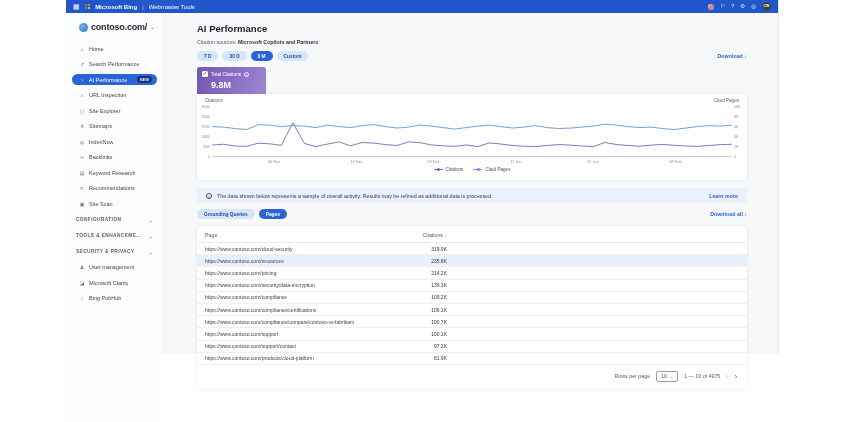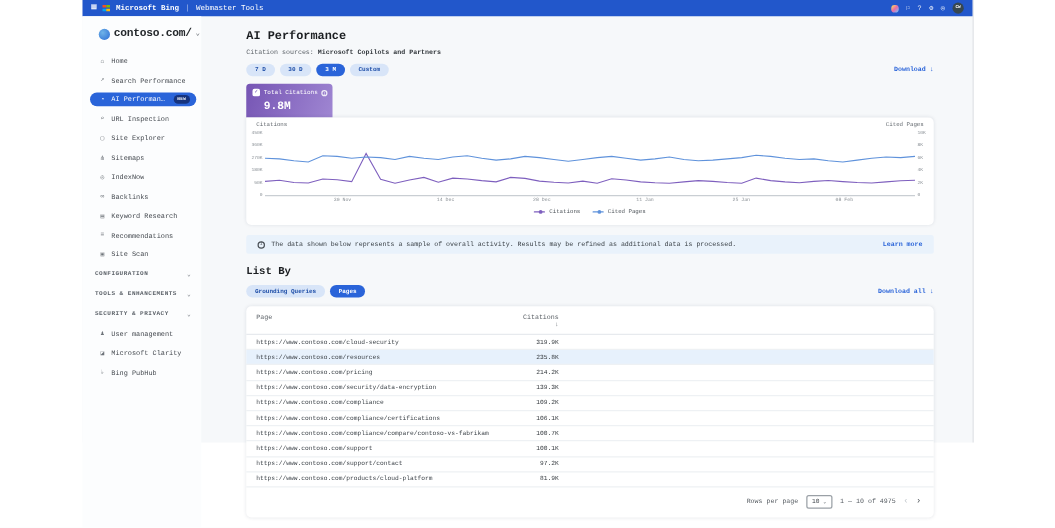--- a/index.html
+++ b/index.html
@@ -1,17 +1,17 @@
 <!DOCTYPE html>
 <html><head>
 <meta charset="utf-8">
 <style>
   * { margin:0; padding:0; box-sizing:border-box; }
   html,body { width:844px; height:422px; background:#ffffff; font-family:"Liberation Sans", sans-serif; overflow:hidden; }
-  .app { position:absolute; left:66px; top:0; width:713px; height:354px; background:#f6f8fa; border-right:1px solid #e1e4e8;font-family:Liberation Mono, monospace; }
+  .app { position:absolute; left:66px; top:0; width:713px; height:354px; background:#f6f8fa; border-right:1px solid #e1e4e8; }
 
   
   .topbar { height:13px; background:#2257cb; display:flex; align-items:center; padding:0 7px; gap:5px; color:#fff; }
   .waffle { font-size:7px; color:rgba(255,255,255,.95); line-height:13px; }
   .mslogo { display:grid; grid-template-columns:2.5px 2.5px; grid-template-rows:2.5px 2.5px; gap:0.5px; }
   .mslogo i { display:block; }
   .tb-brand { font-size:6px; font-weight:bold; white-space:nowrap; }
   .tb-sep { font-size:6px; color:rgba(255,255,255,.6); }
   .tb-prod { font-size:6px; white-space:nowrap; }
   .tb-right { margin-left:auto; display:flex; align-items:center; gap:6px; }
@@ -284,21 +284,20 @@
             </span>
           </div>
       </div>
 
       <div class="banner">
         <span class="info-circle">i</span>
         <span class="txt">The data shown below represents a sample of overall activity. Results may be refined as additional data is processed.</span>
         <span class="learn">Learn more</span>
       </div>
 
-      <div class="listby-title">List By</div>
       <div class="listby-row">
         <span id="toggle-pills" style="display:flex;gap:4px;">
             <span class="pill">Grounding Queries</span>
             <span class="pill active">Pages</span>
           </span>
         <span class="dl-link">
           <span>Download all</span> <span>↓</span>
         </span>
       </div>
 

